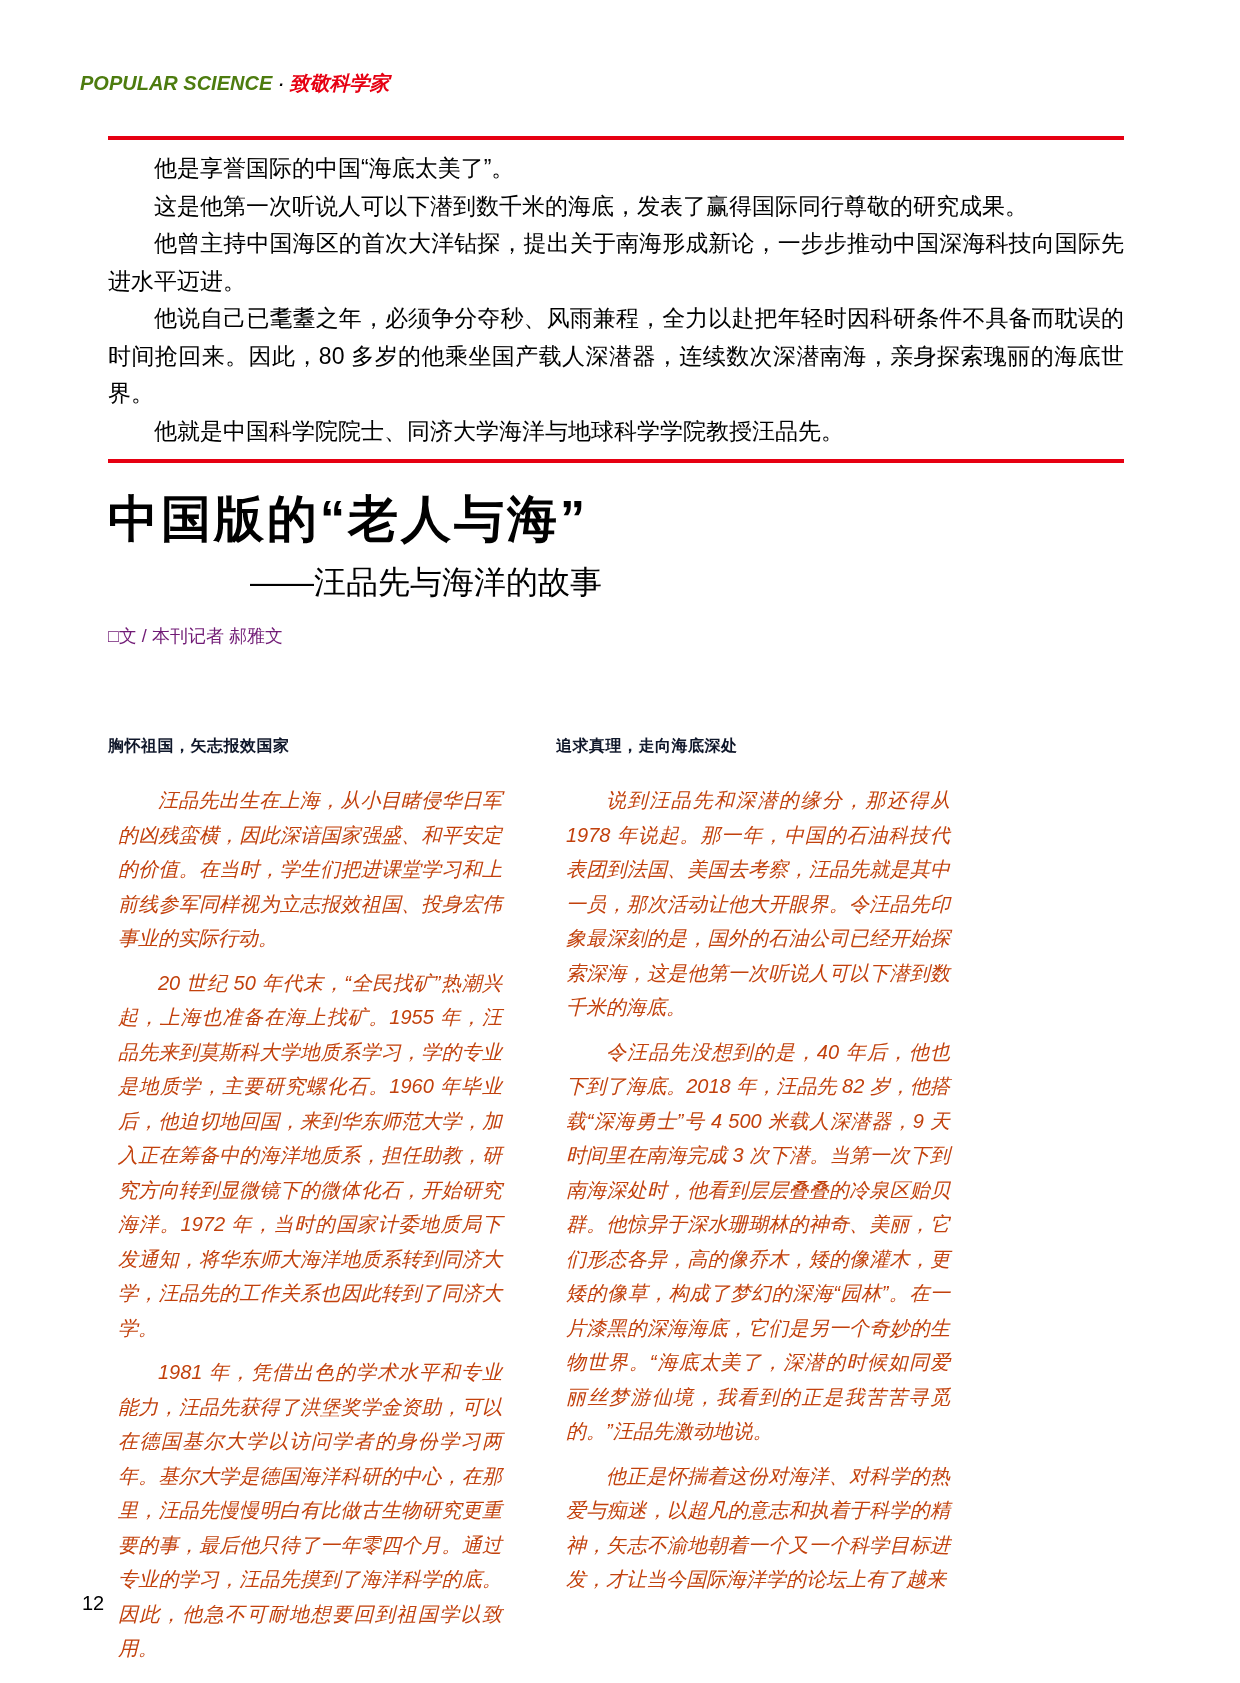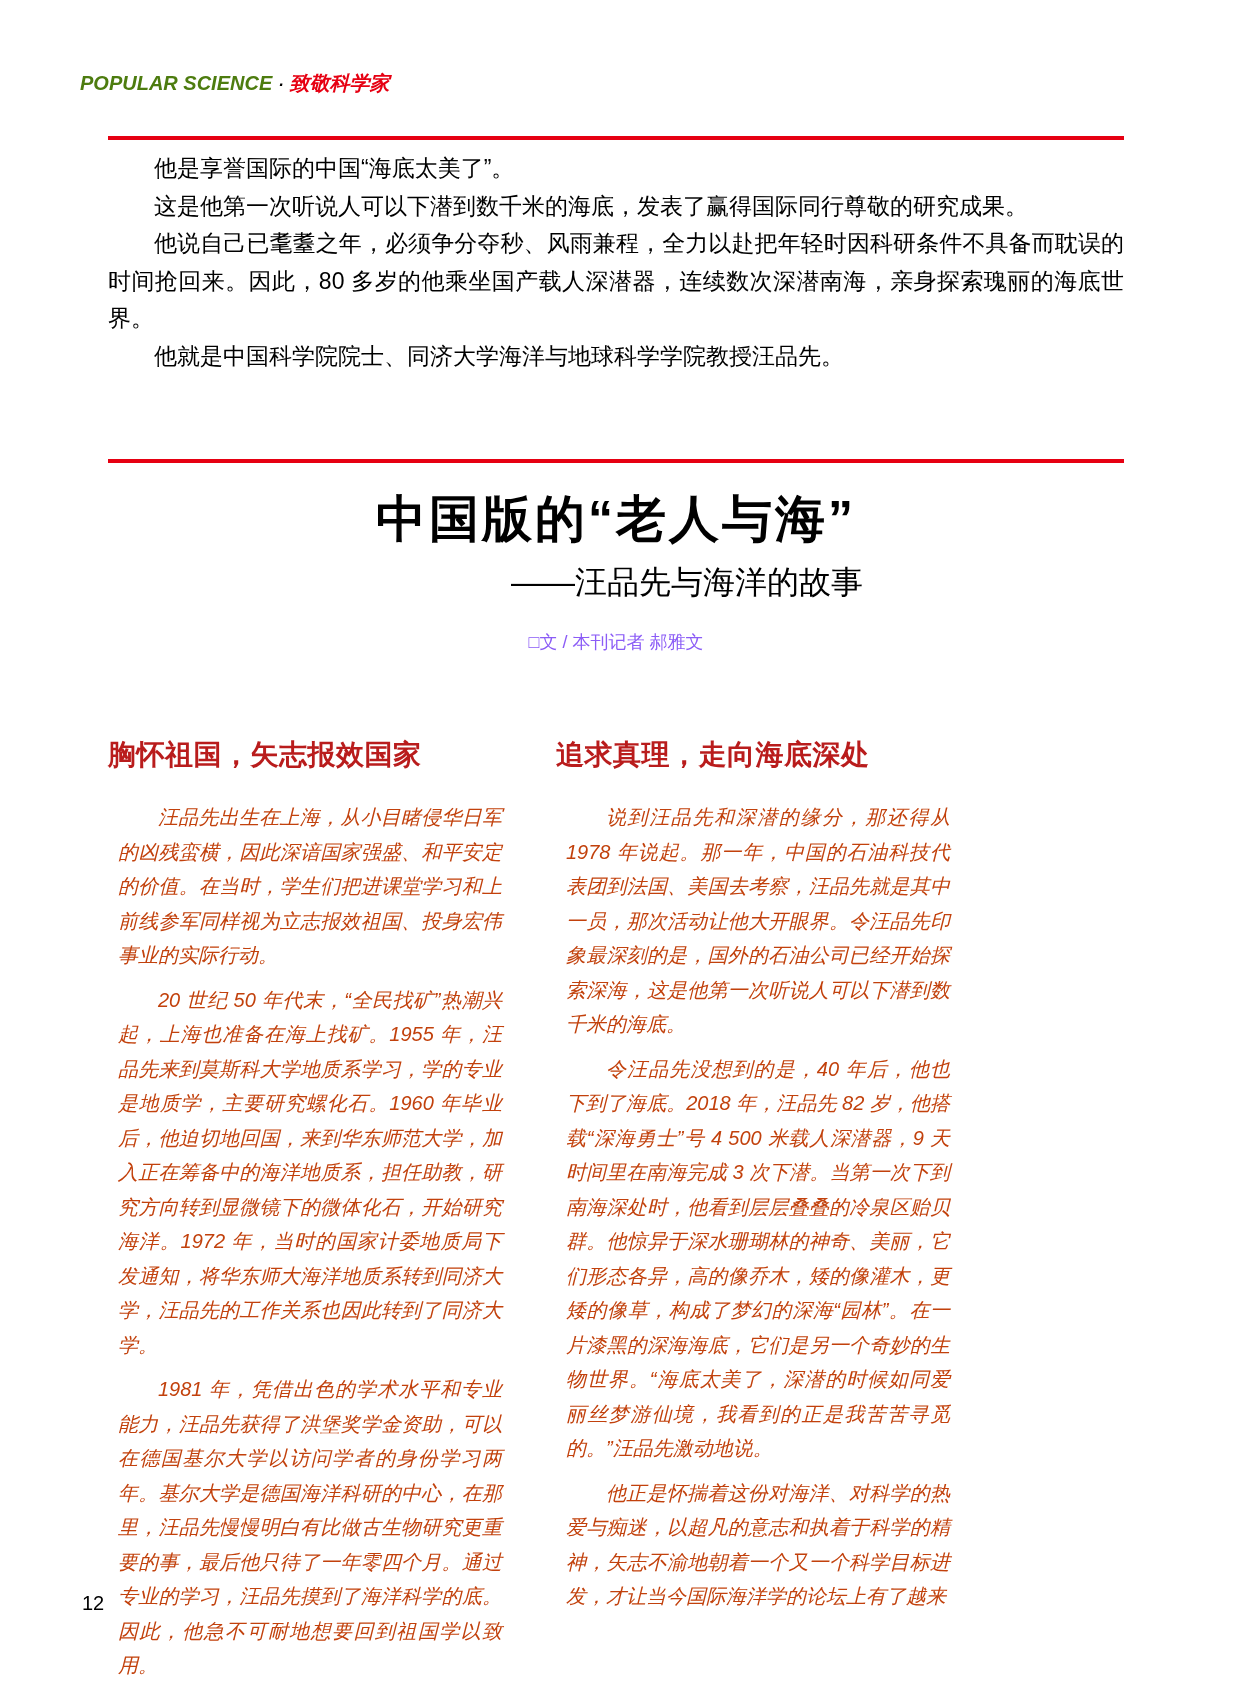--- a/index.html
+++ b/index.html
@@ -28,38 +28,38 @@
   }
   .rule-top{top:136px;}
   .rule-bottom{top:459px;}
   
   .intro{
     position:absolute;left:108px;top:150px;width:1016px;
     font-size:23px;line-height:37.5px;text-align:justify;
   }
   .intro p{margin:0;text-indent:2em;}
   
-  .title-block{position:absolute;left:108px;top:490px;width:1016px;text-align:center;}
+  .title-block{position:absolute;left:108px;top:490px;width:1016px;}
   .article-title{
     margin:0;font-size:50px;line-height:58px;font-weight:900;
     letter-spacing:3px;color:#000;
   }
   .article-subtitle{
     margin:12px 0 0 0;padding-left:142px;
     font-size:32px;line-height:44px;font-weight:400;color:#000;
   }
-  .byline{margin-top:26px;font-size:18px;color:#8b5cf6;}
+  .byline{margin-top:20px;font-size:18px;color:#701a75;}
   
   .columns{
     position:absolute;left:108px;top:736px;width:852px;
     display:flex;gap:44px;
   }
   .column{width:404px;}
   .column h2{
-    margin:0 0 26px 0;font-size:28px;font-weight:900;color:#b91c1c;
+    margin:0 0 26px 0;font-size:16px;font-weight:900;color:#0f172a;
     letter-spacing:0.5px;
   }
   .column p{
     margin:10px;font-size:20px;line-height:34.5px;
     text-align:justify;text-indent:2em;color:#c2410c;font-style:italic;
   }
   
   .pagenum{
     position:absolute;left:82px;top:1592px;
     font-size:20px;color:#000;
@@ -72,20 +72,21 @@
 
   <div class="masthead">
     <span class="mag">POPULAR SCIENCE</span><span class="sep">·</span><span class="section">致敬科学家</span>
   </div>
 
   <div class="rule rule-top"></div>
 
   <div class="intro">
     <p>他是享誉国际的中国“海底太美了”。</p>
     <p>这是他第一次听说人可以下潜到数千米的海底，发表了赢得国际同行尊敬的研究成果。</p>
+    <p>他曾主持中国海区的首次大洋钻探，提出关于南海形成新论，一步步推动中国深海科技向国际先进水平迈进。</p>
     <p>他说自己已耄耋之年，必须争分夺秒、风雨兼程，全力以赴把年轻时因科研条件不具备而耽误的时间抢回来。因此，80 多岁的他乘坐国产载人深潜器，连续数次深潜南海，亲身探索瑰丽的海底世界。</p>
     <p>他就是中国科学院院士、同济大学海洋与地球科学学院教授汪品先。</p>
   </div>
 
   <div class="rule rule-bottom"></div>
 
   <div class="title-block">
     <h1 class="article-title">中国版的“老人与海”</h1>
     <div class="article-subtitle">——汪品先与海洋的故事</div>
     <div class="byline">□文 / 本刊记者  郝雅文</div>

